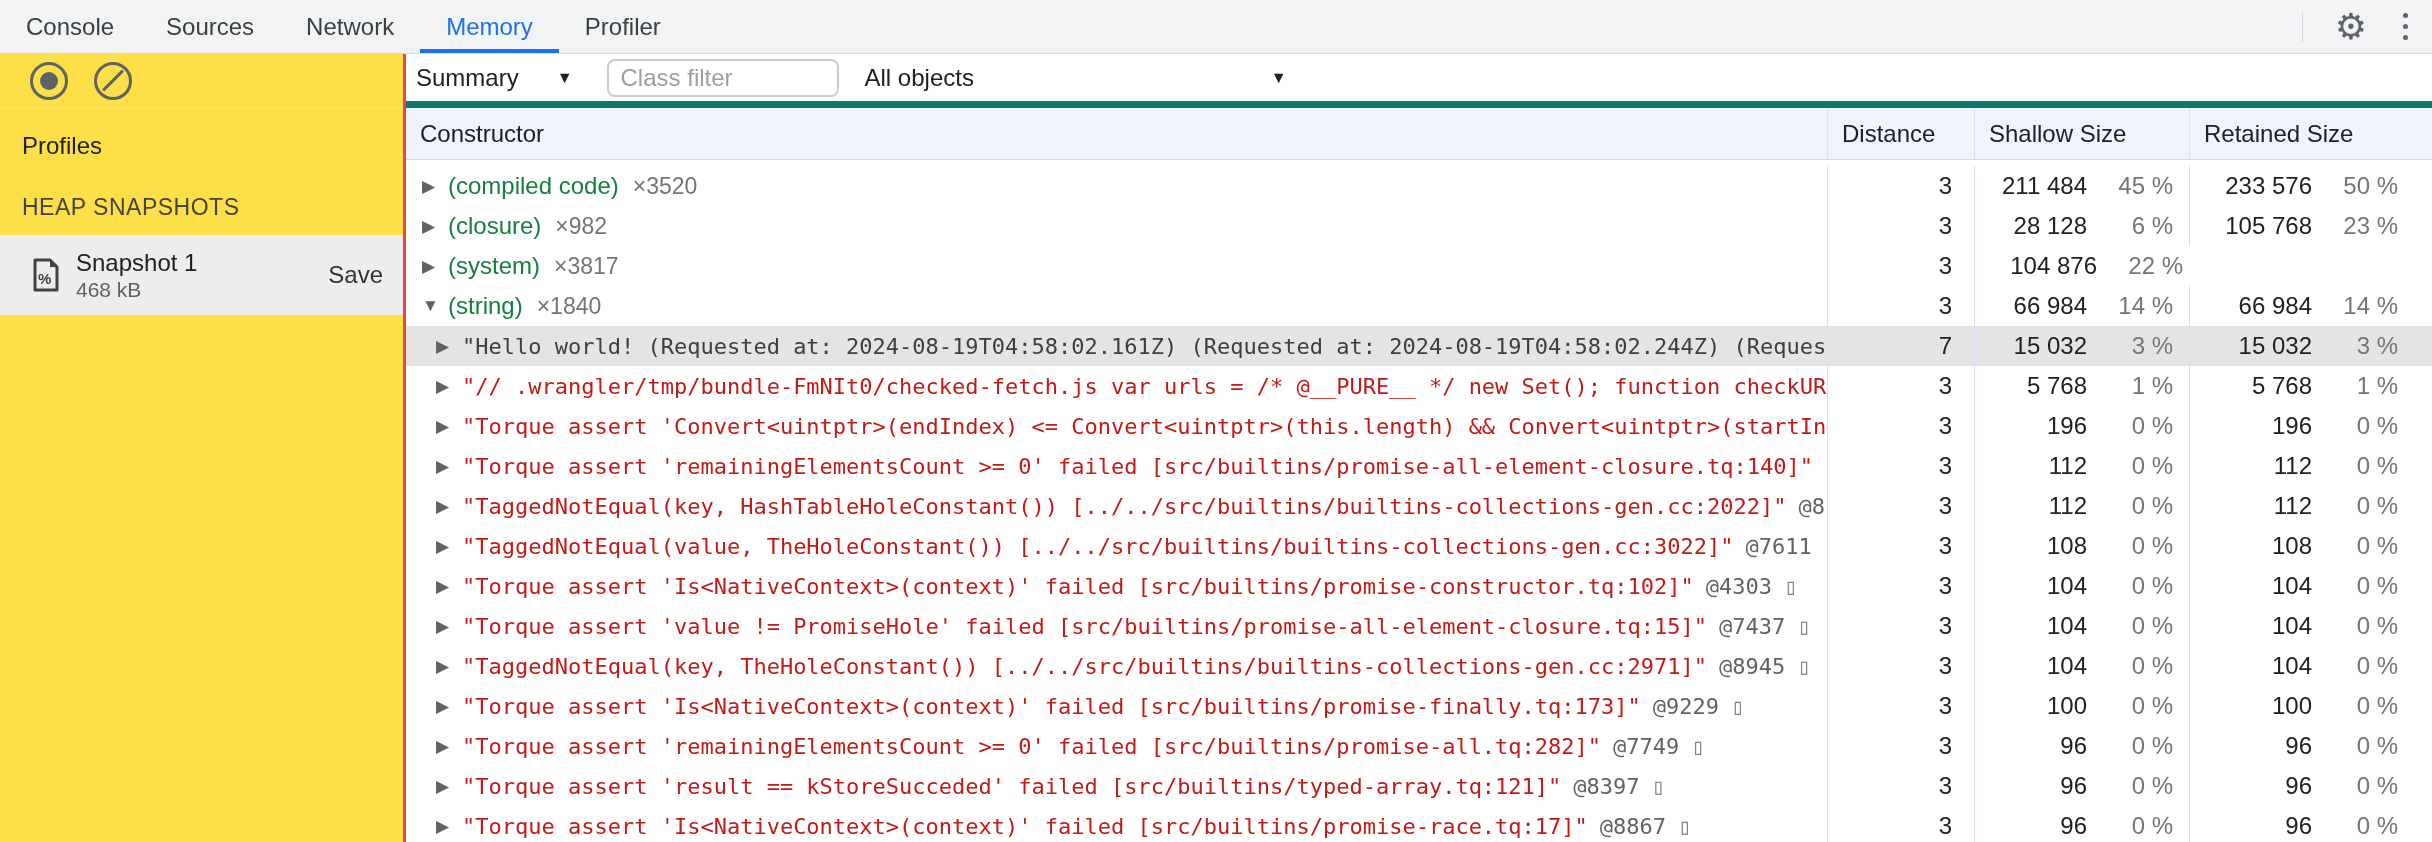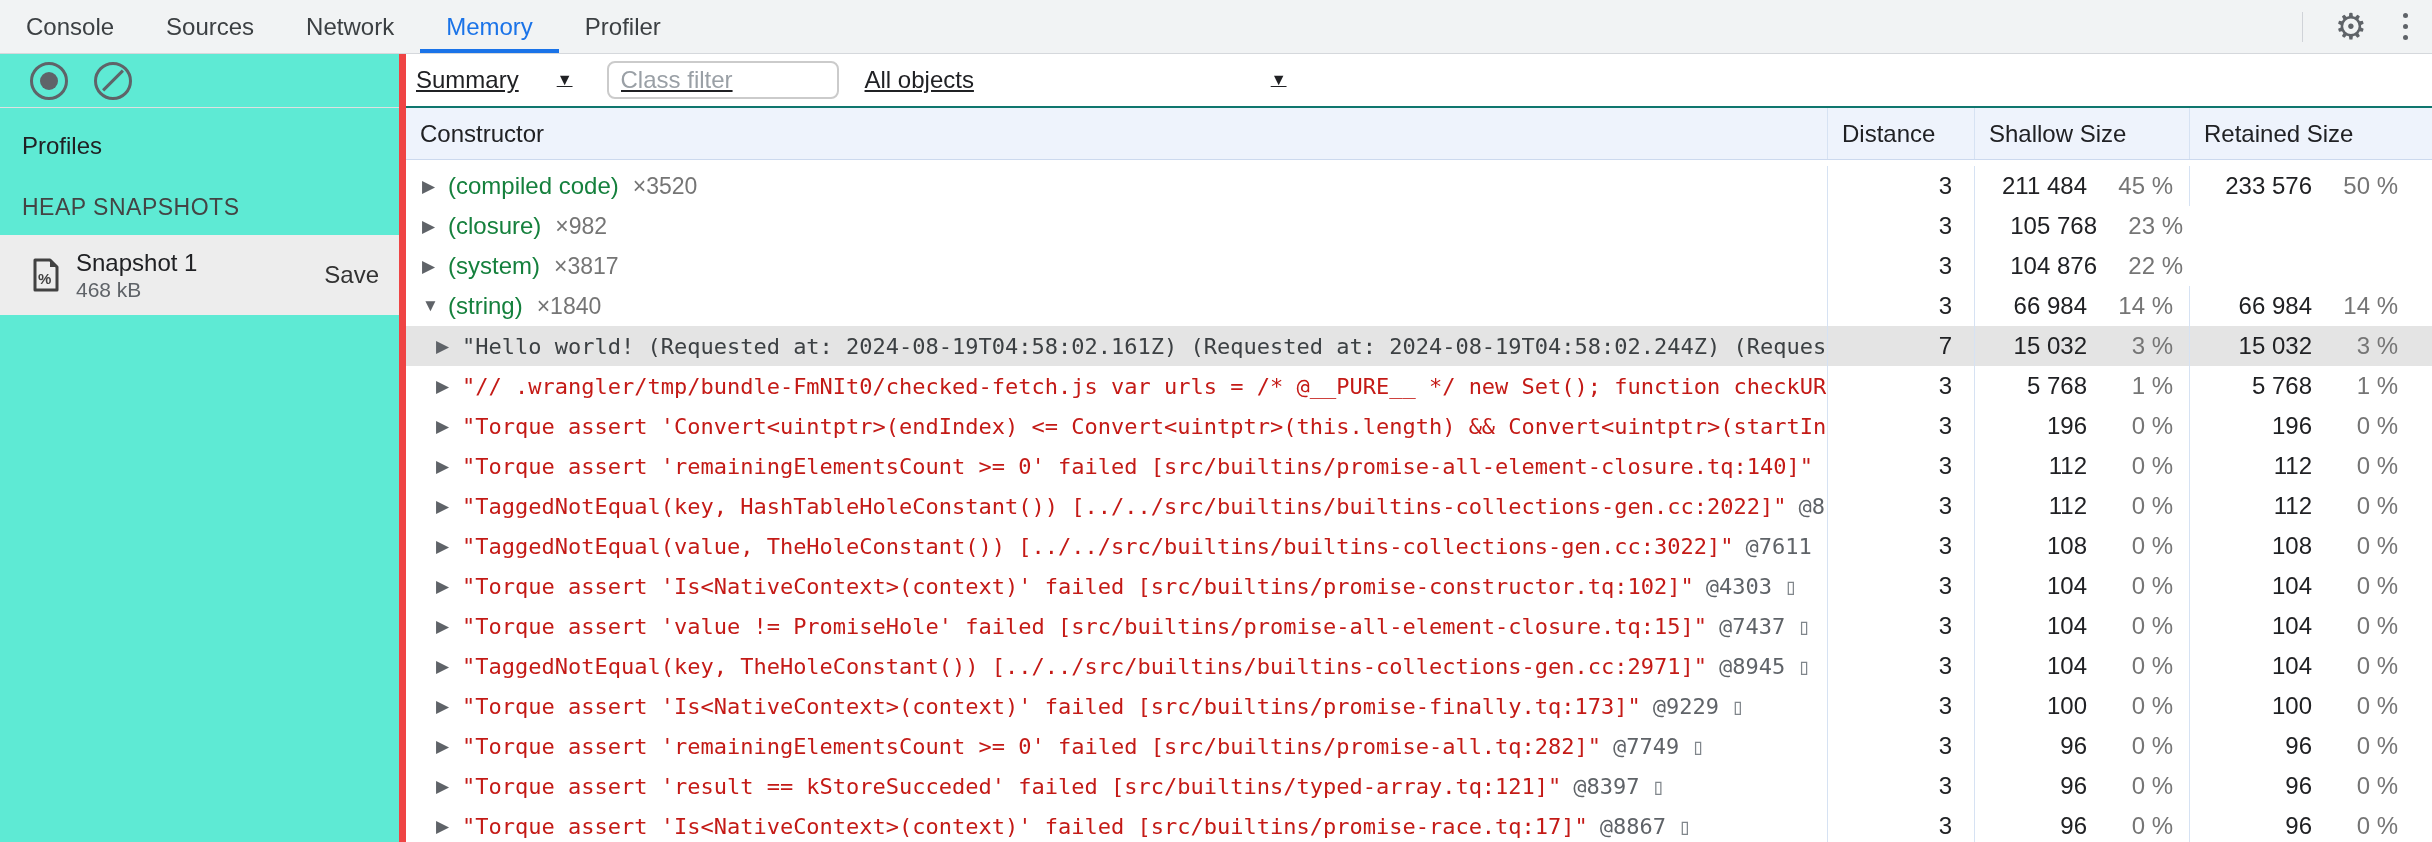--- a/index.html
+++ b/index.html
@@ -38,23 +38,23 @@
   }
   .tb-divider { width: 1px; height: 30px; background: #d0d3d8; margin-right: 6px; }
   .gear { font-size: 36px; color: #5f6368; line-height: 1; }
   .dots { display: flex; flex-direction: column; gap: 6px; padding: 4px 10px; }
   .dots i { width: 5px; height: 5px; border-radius: 50%; background: #5f6368; }
 
   
   .main { flex: 1; display: flex; min-height: 0; }
   .left {
     width: 406px; flex: 0 0 406px;
-    border-right: 7px solid #ef4444;
+    border-right: 3px solid #ef4444;
     display: flex; flex-direction: column;
-    background: #5eead4;
+    background: #fde047;
   }
   .left-toolbar {
     height: 54px; flex: 0 0 54px;
     border-bottom: 1px solid #e0e0e0;
     display: flex; align-items: center; gap: 26px;
     padding-left: 30px;
   }
   .icon-record {
     width: 38px; height: 38px; border: 3px solid #5f6368; border-radius: 50%;
     display: flex; align-items: center; justify-content: center;
@@ -75,23 +75,23 @@
   .snap-icon { margin-left: 32px; flex: 0 0 auto; display: flex; }
   .snap-text { margin-left: 16px; display: flex; flex-direction: column; justify-content: center; }
   .snap-name { font-size: 24px; color: #202124; line-height: 28px; }
   .snap-size { font-size: 21px; color: #5f6368; line-height: 25px; }
   .snap-save { margin-left: auto; margin-right: 20px; color: #333; font-size: 24px; }
 
   
   .right { flex: 1; display: flex; flex-direction: column; min-width: 0; }
   .right-toolbar {
     height: 54px; flex: 0 0 54px;
-    border-bottom: 2px solid #0f766e;
+    border-bottom: 7px solid #0f766e;
     display: flex; align-items: center;
-    padding-left: 10px; background: #fff; text-decoration: underline;
+    padding-left: 10px; background: #fff;
   }
   .dd { display: flex; align-items: center; }
   .dd .arr { font-size: 16px; color: #202124; margin-left: 38px; }
   .class-filter {
     margin-left: 34px; width: 232px; height: 38px;
     border: 2px solid #cbcbcb; border-radius: 8px;
     font-size: 24px; padding: 0 12px;
     font-family: "Liberation Sans", sans-serif; color: #3b82f6;
     outline: none; background: #fff;
   }
@@ -237,20 +237,24 @@
             </div>
             <div class="grow">
               <div class="cell c-con">
                 <span class="tri">▶</span>
                 <span class="cat-name">(closure)</span>
                 <span class="cat-count">×982</span>
               </div>
               <div class="cell c-dis">
                 <span class="num">3</span>
               </div>
+              <div class="cell c-sha">
+                <span class="num">28 128</span>
+                <span class="pct">6 %</span>
+              </div>
               <div class="cell c-ret">
                 <span class="num">105 768</span>
                 <span class="pct">23 %</span>
               </div>
             </div>
             <div class="grow">
               <div class="cell c-con">
                 <span class="tri">▶</span>
                 <span class="cat-name">(system)</span>
                 <span class="cat-count">×3817</span>

